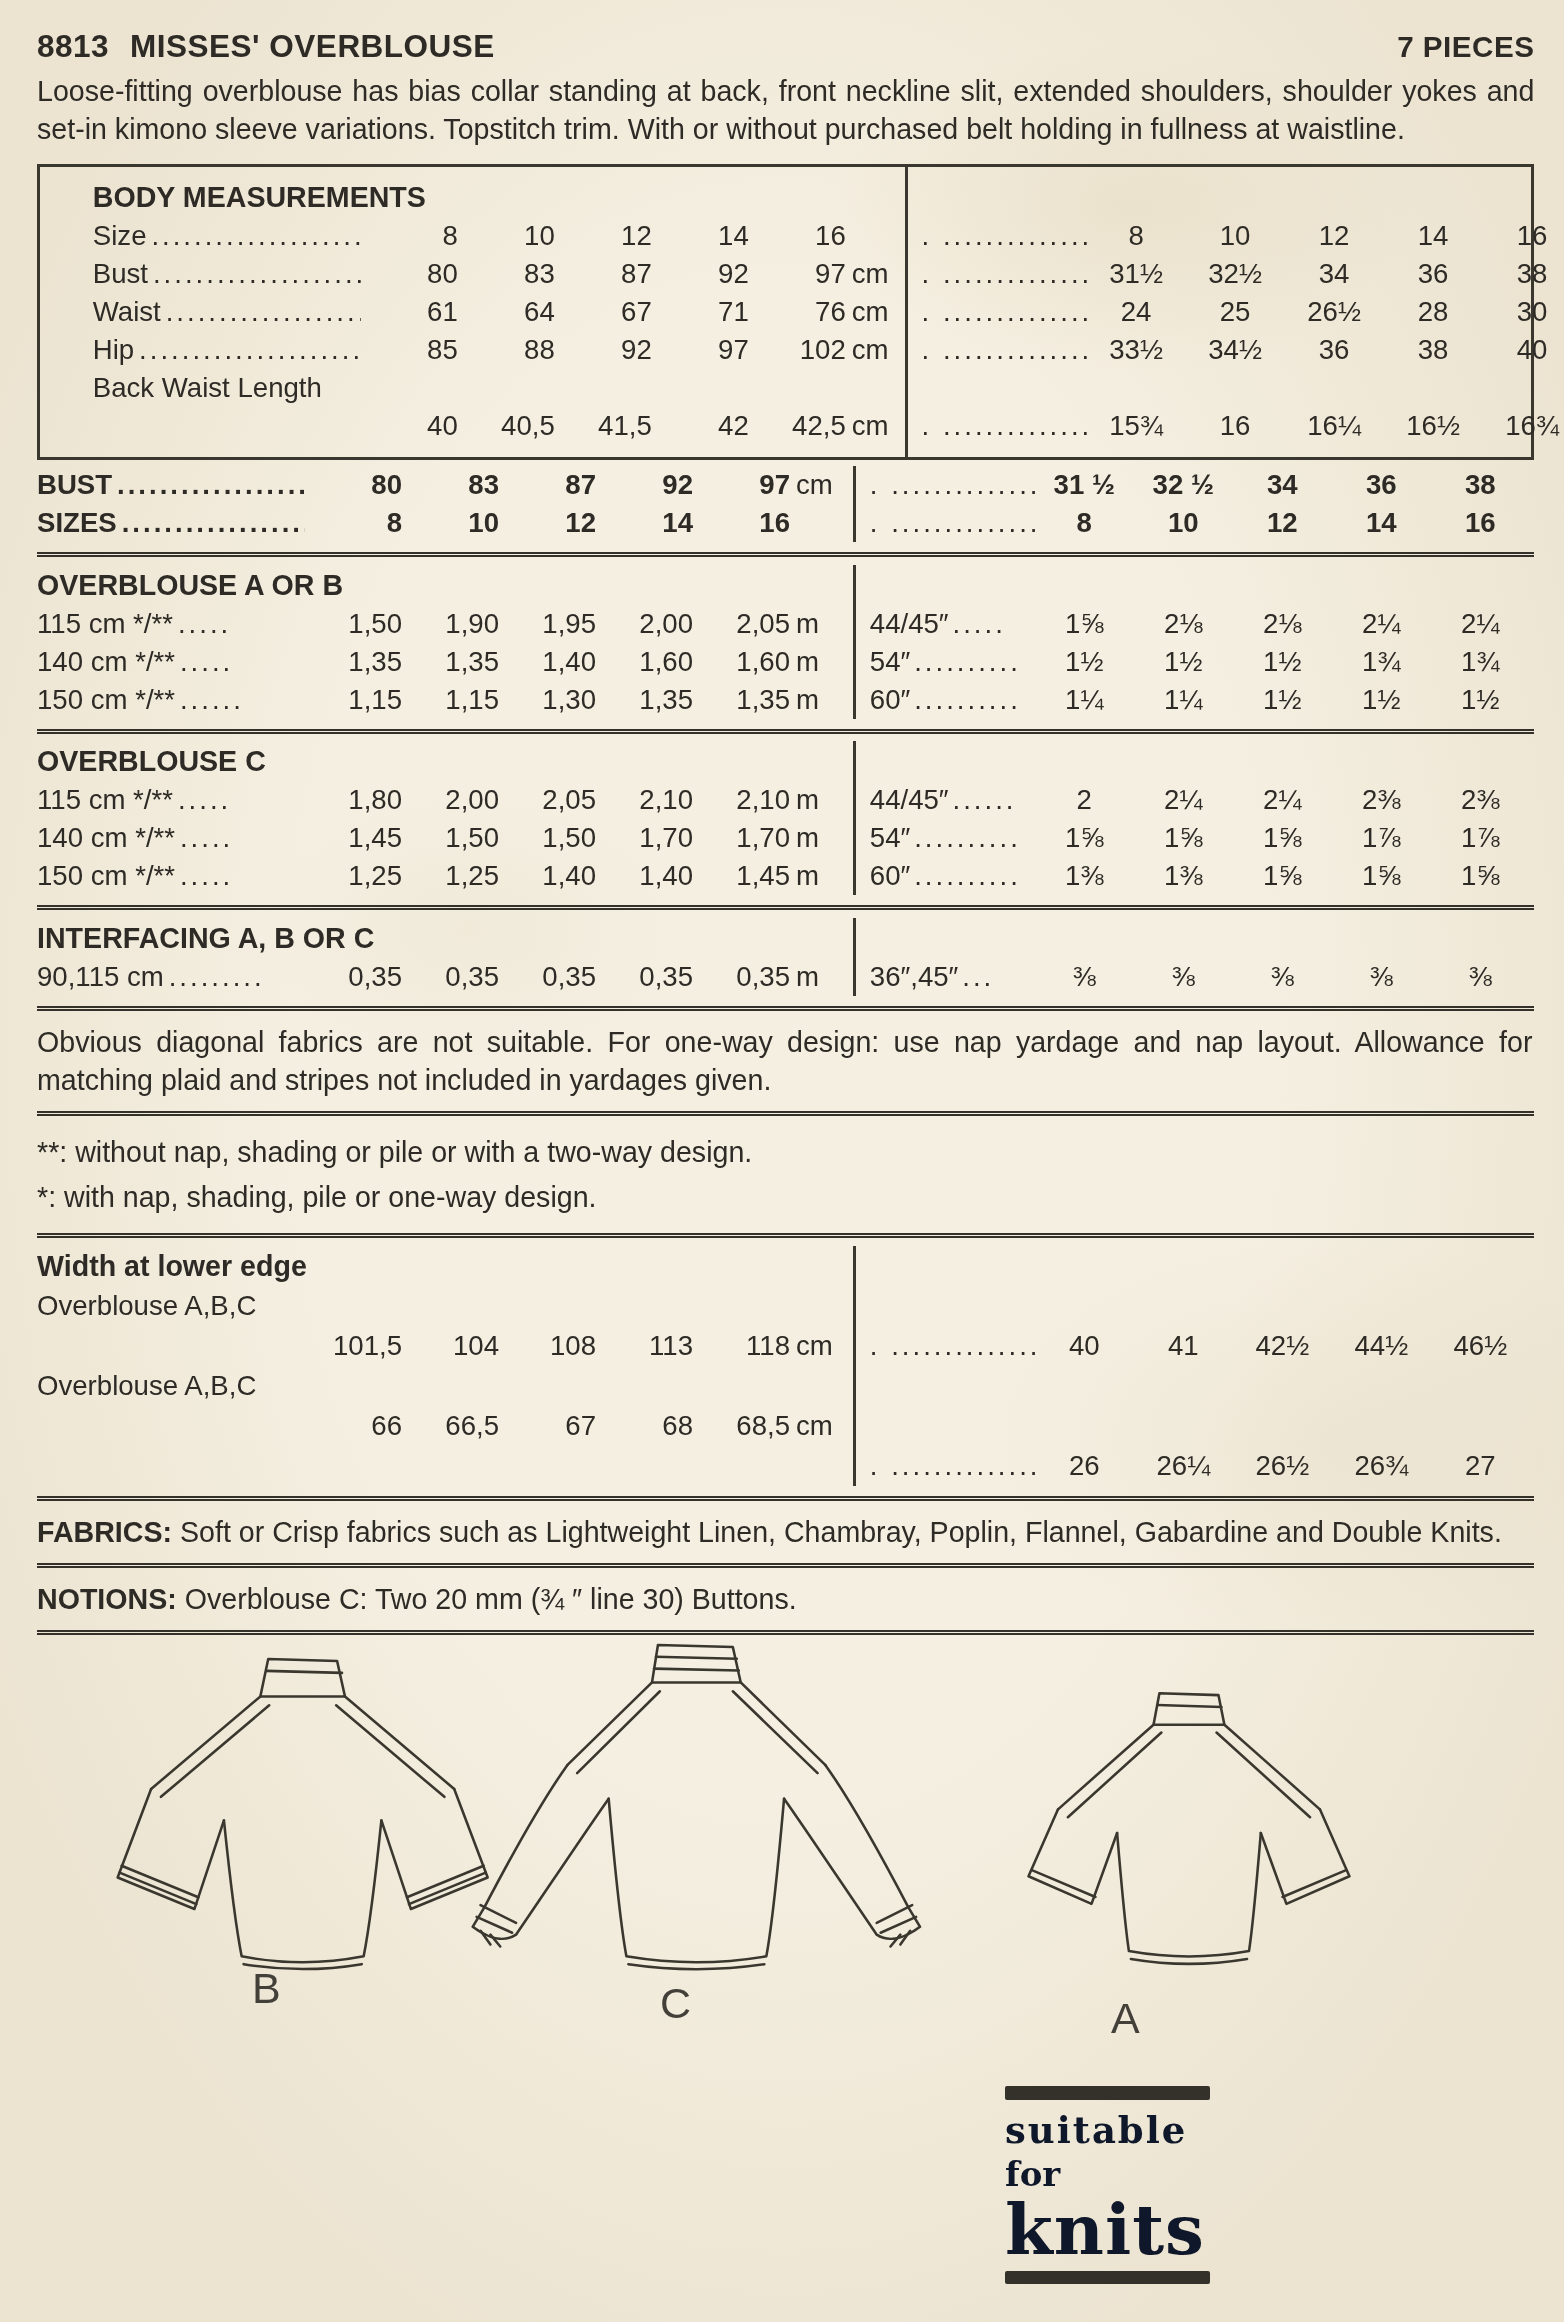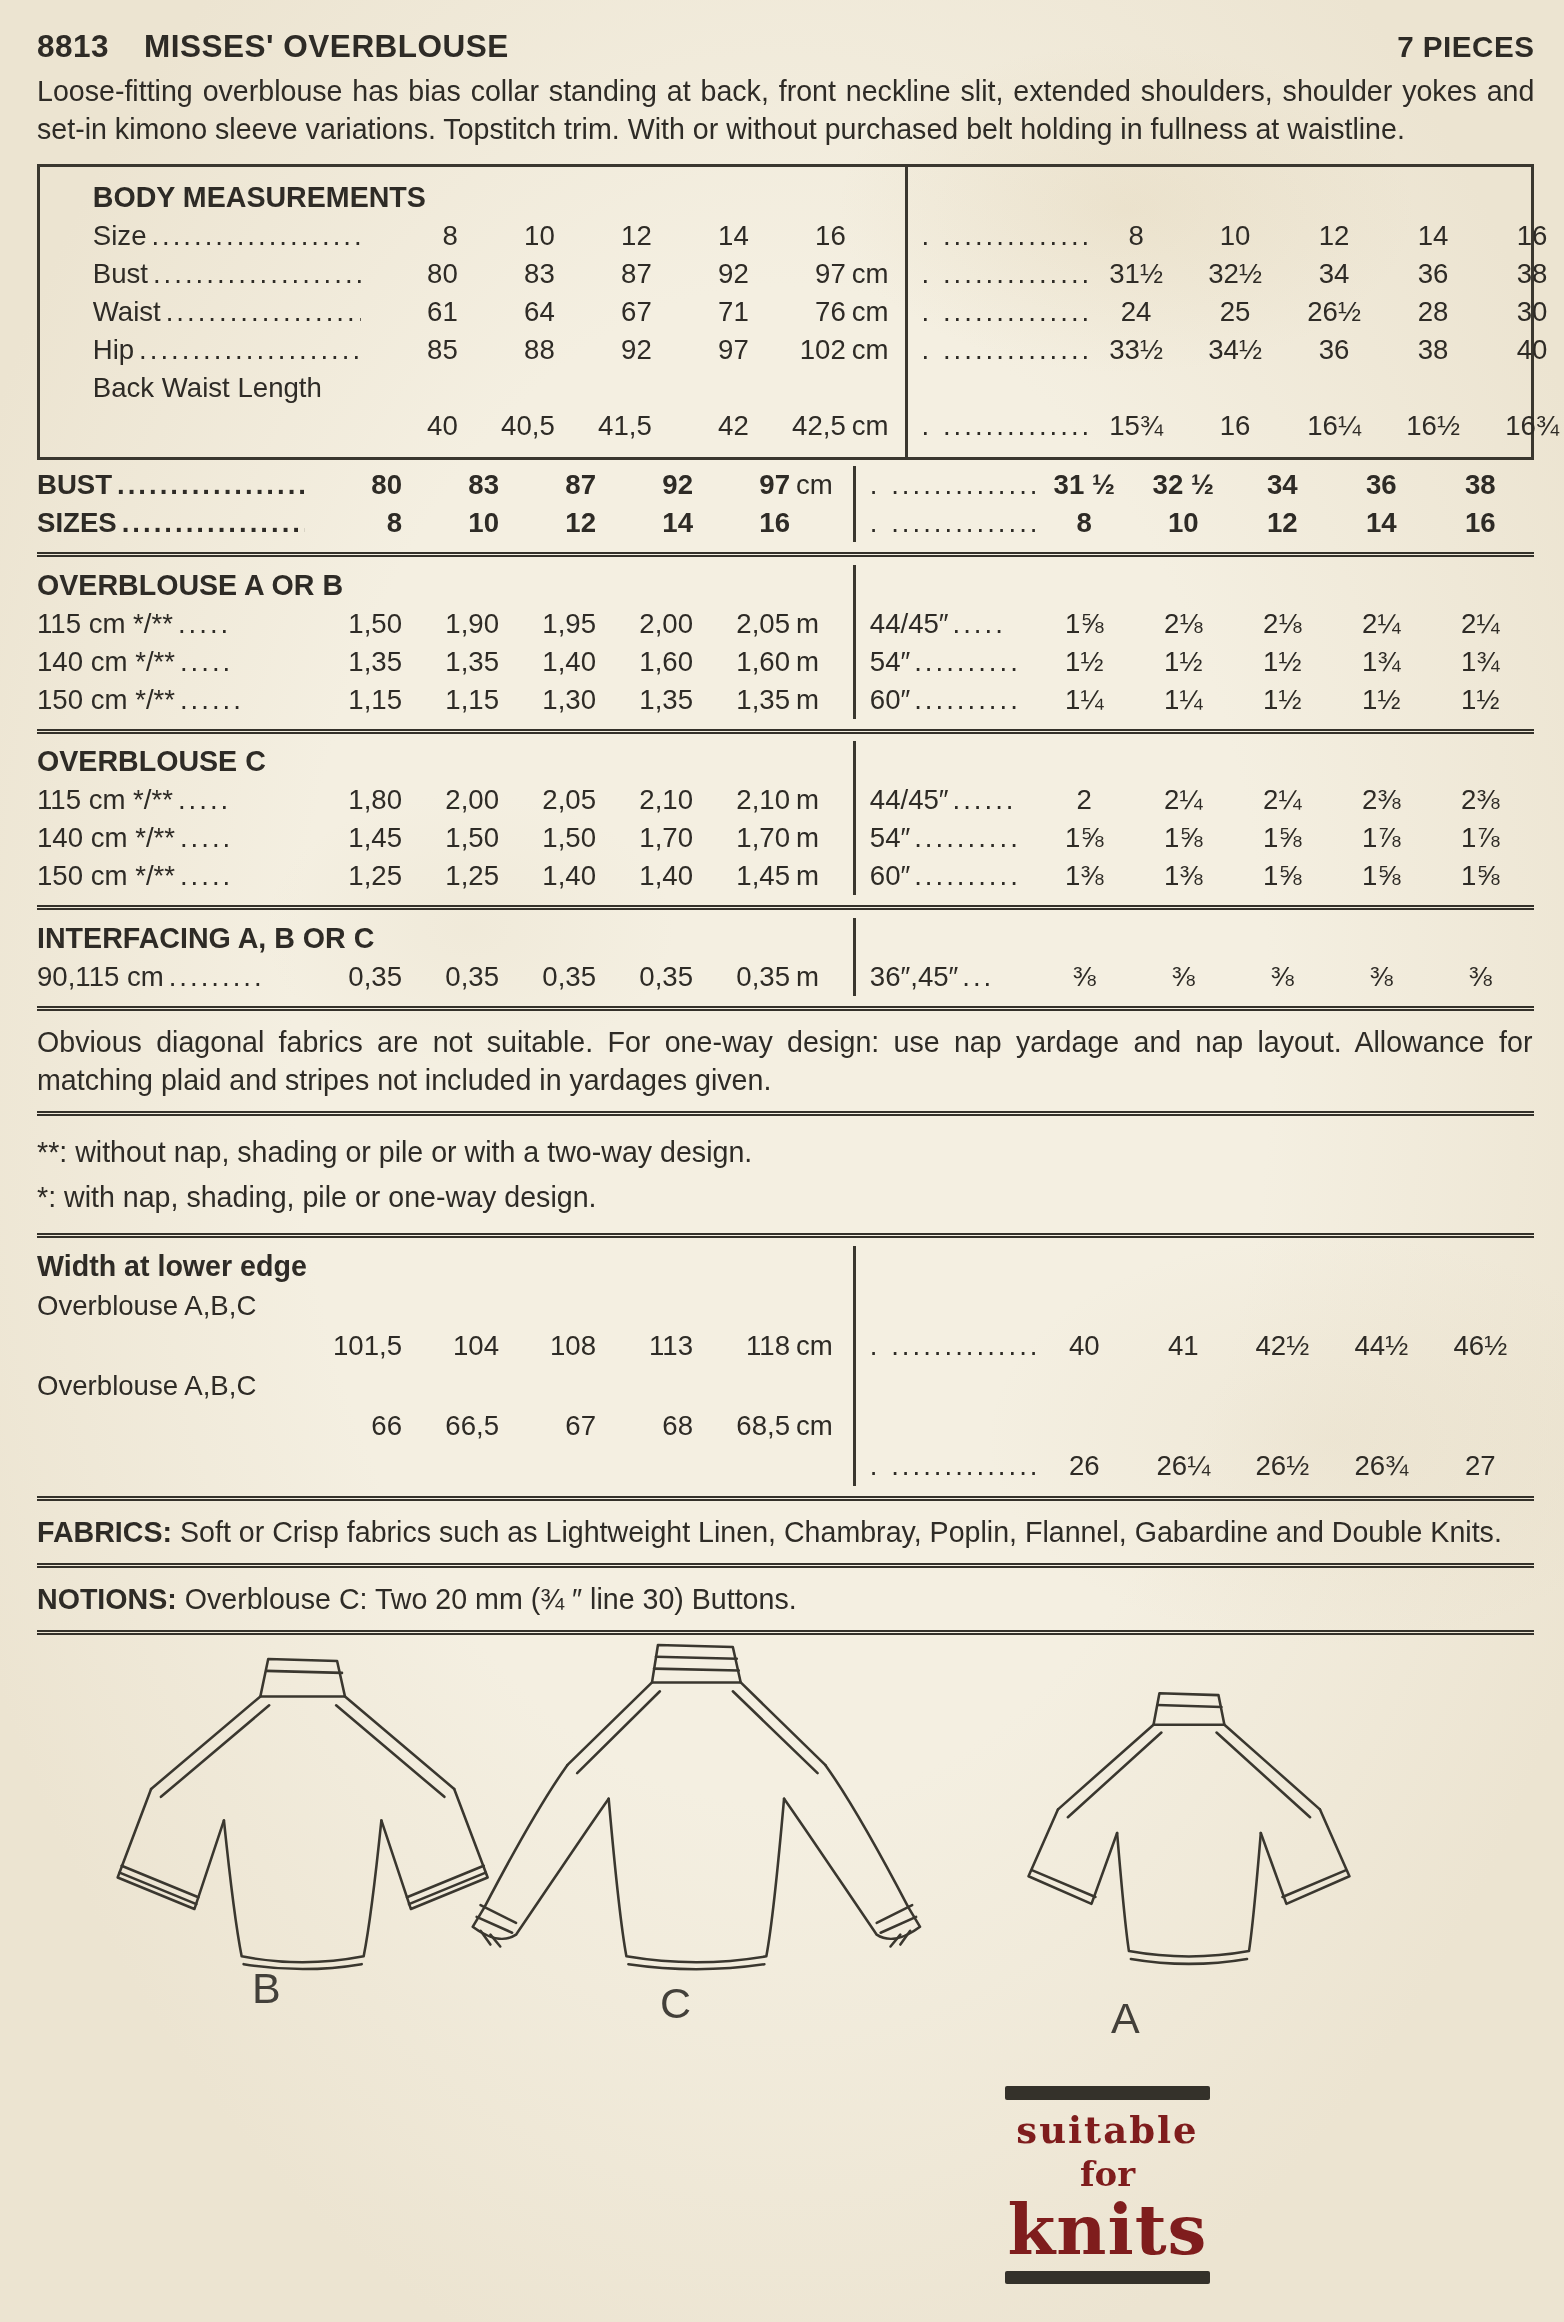--- a/index.html
+++ b/index.html
@@ -8,21 +8,21 @@
     font-family:"Liberation Sans",sans-serif;color:#2e2b26;
     background:
       radial-gradient(ellipse 414px 236px at 72% 9%, rgba(208,186,140,.18), transparent 70%),
       radial-gradient(ellipse 296px 197px at 30% 40%, rgba(205,188,150,.10), transparent 70%),
       radial-gradient(ellipse 493px 296px at 85% 62%, rgba(200,180,140,.12), transparent 70%),
       radial-gradient(ellipse 887px 1379px at 50% 45%, #f4efe1 55%, #ece4d1 100%);
   }
   .sheet{padding:15.8px 29.6px 0 37px;position:relative;}
   
   .hdr{display:flex;justify-content:space-between;align-items:baseline;margin-top:11.8px;}
-  .hl{display:flex;gap:35px;font-weight:bold;font-size:31.5px;letter-spacing:0.5px;}
+  .hl{display:flex;gap:21px;font-weight:bold;font-size:31.5px;letter-spacing:0.5px;}
   .pieces{font-weight:bold;font-size:29.6px;letter-spacing:0.5px;}
   .desc{font-size:28.6px;line-height:38px;text-align:justify;margin-top:7.9px;}
   
   .split{display:flex;padding-left:37px;}
   .sl{flex:0 0 816px;min-width:0;}
   .sr{flex:1;border-left:3.9px solid #3a372f;padding-left:13.8px;min-width:0;}
   
   .mbox{border:3.9px solid #3a372f;margin-top:15.8px;}
   .mbox .sl{flex:0 0 812px;}
   .mbox .pad{padding:9.9px 0 11.8px 15.8px;}
@@ -42,21 +42,21 @@
   .rule{border-top:5.9px double #34312a;margin:2px 0;}
   .sec{padding:5.9px 0 7.9px;}
   .para{font-size:28.6px;line-height:38px;text-align:justify;padding:9.9px 2px 9.9px 0;}
   .stars{padding:11.8px 0 11.8px;font-size:28.6px;line-height:45px;}
   .inl{display:inline;}
   
   .draw{position:relative;height:497px;margin-top:3.9px;}
   .draw svg{position:absolute;}
   .vlabel{position:absolute;font-size:43px;color:#43403a;}
   
-  .badge{position:absolute;left:1005px;top:2086px;width:205px;text-align:center;color:#7f1d1d;}
+  .badge{position:absolute;left:1005px;top:2086px;width:205px;text-align:left;color:#0f172a;}
   .bar{height:13.8px;background:#34312a;border-radius:2px;}
   .b1{font-family:"DejaVu Serif",serif;font-weight:bold;font-size:37px;margin-top:7.9px;letter-spacing:2px;}
   .b2{font-family:"DejaVu Serif",serif;font-weight:bold;font-size:34px;margin-top:2px;}
   .b3{font-family:"DejaVu Serif",serif;font-weight:bold;font-size:69px;line-height:71px;letter-spacing:1px;margin:0 0 5.9px;}
   path{fill:none;stroke:#3a372f;stroke-width:2.6;stroke-linejoin:round;stroke-linecap:round;}
 </style>
 </head>
 <body>
 
 <div class="sheet">

